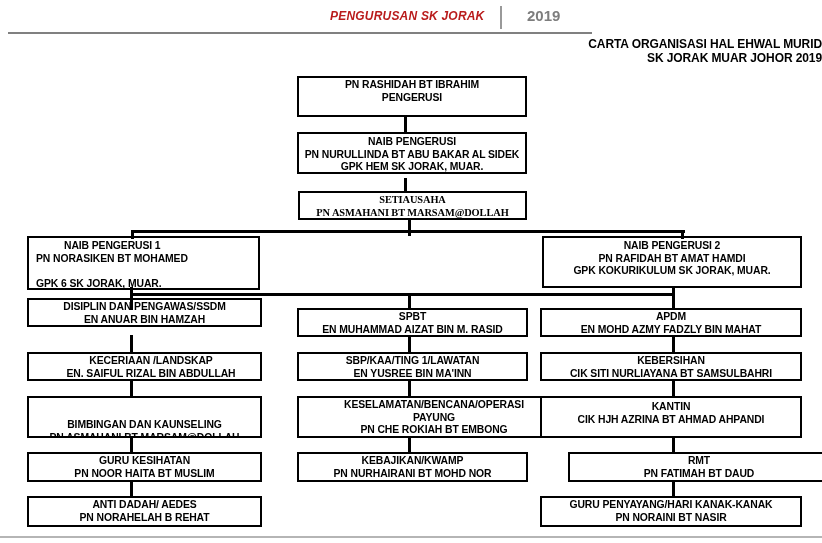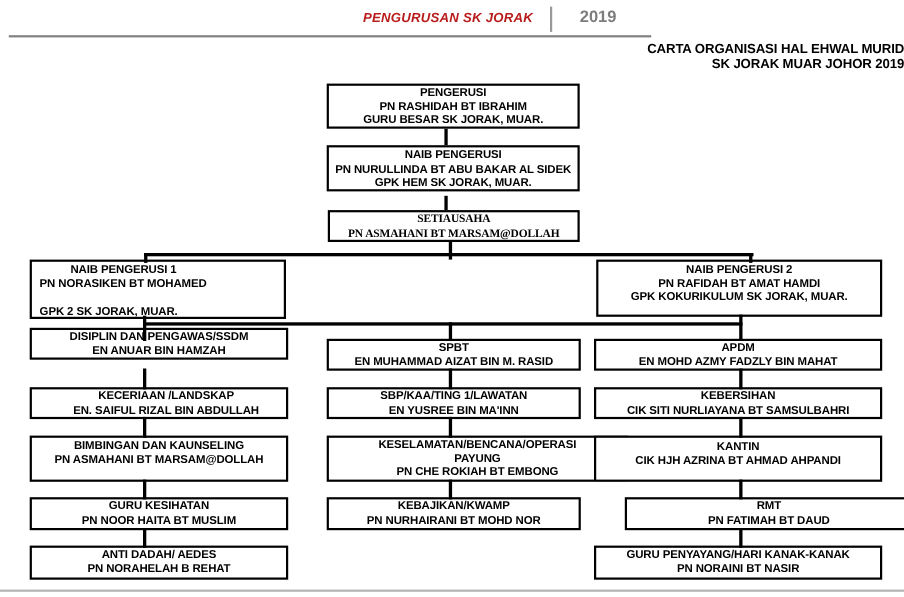--- a/index.html
+++ b/index.html
@@ -40,58 +40,57 @@
 <div class="hdr-divider"></div>
 <div class="hdr-year">2019</div>
 <div class="hdr-rule"></div>
 
 <div class="doc-title">
   <div>CARTA ORGANISASI HAL EHWAL MURID</div>
   <div>SK JORAK MUAR JOHOR 2019</div>
 </div>
 
 <div class="box" style="left:297px;top:76px;width:230px;height:41px;">
+  <div class="bl">PN RASHIDAH BT IBRAHIM</div>
   <div class="bl">PENGERUSI</div>
-  <div class="bl">PN RASHIDAH BT IBRAHIM</div>
-  <div class="bl">GURU BESAR SK JORAK, MUAR.</div>
 </div>
 
 <div class="box" style="left:297px;top:132px;width:230px;height:42px;padding-top:2px;">
   <div class="bl">NAIB PENGERUSI</div>
   <div class="bl">PN NURULLINDA BT ABU BAKAR AL SIDEK</div>
   <div class="bl">GPK HEM SK JORAK, MUAR.</div>
 </div>
 
 <div class="box" style="left:298px;top:191px;width:229px;height:29px;font-family:Liberation Serif, serif;">
   <div class="bl">SETIAUSAHA</div>
   <div class="bl">PN ASMAHANI BT MARSAM@DOLLAH</div>
 </div>
 
 <div class="box left-align" style="left:27px;top:236px;width:233px;height:54px;padding-top:2px;">
   <div class="bl indent1">NAIB PENGERUSI 1</div>
   <div class="bl">PN NORASIKEN BT MOHAMED</div>
   <div class="bl"></div>
-  <div class="bl">GPK 2 SK JORAK, MUAR.</div>
+  <div class="bl">GPK 6 SK JORAK, MUAR.</div>
 </div>
 
 <div class="box" style="left:542px;top:236px;width:260px;height:52px;padding-top:2px;text-align:center;">
   <div class="bl">NAIB PENGERUSI 2</div>
   <div class="bl">PN RAFIDAH BT AMAT HAMDI</div>
   <div class="bl">GPK KOKURIKULUM SK JORAK, MUAR.</div>
 </div>
 
 <div class="box" style="left:27px;top:298px;width:235px;height:29px;">
   <div class="bl">DISIPLIN DAN PENGAWAS/SSDM</div>
   <div class="bl">EN ANUAR BIN HAMZAH</div>
 </div>
 <div class="box" style="left:27px;top:352px;width:235px;height:29px;padding-left:13px;">
   <div class="bl">KECERIAAN /LANDSKAP</div>
   <div class="bl">EN. SAIFUL RIZAL BIN ABDULLAH</div>
 </div>
-<div class="box" style="left:27px;top:396px;width:235px;height:42px;padding-top:2px;">
+<div class="box" style="left:27px;top:396px;width:235px;height:42px;padding-top:21px;">
   <div class="bl">BIMBINGAN DAN KAUNSELING</div>
   <div class="bl">PN ASMAHANI BT MARSAM@DOLLAH</div>
 </div>
 <div class="box" style="left:27px;top:452px;width:235px;height:30px;">
   <div class="bl">GURU KESIHATAN</div>
   <div class="bl">PN NOOR HAITA BT MUSLIM</div>
 </div>
 <div class="box" style="left:27px;top:496px;width:235px;height:31px;">
   <div class="bl">ANTI DADAH/ AEDES</div>
   <div class="bl">PN NORAHELAH B REHAT</div>

